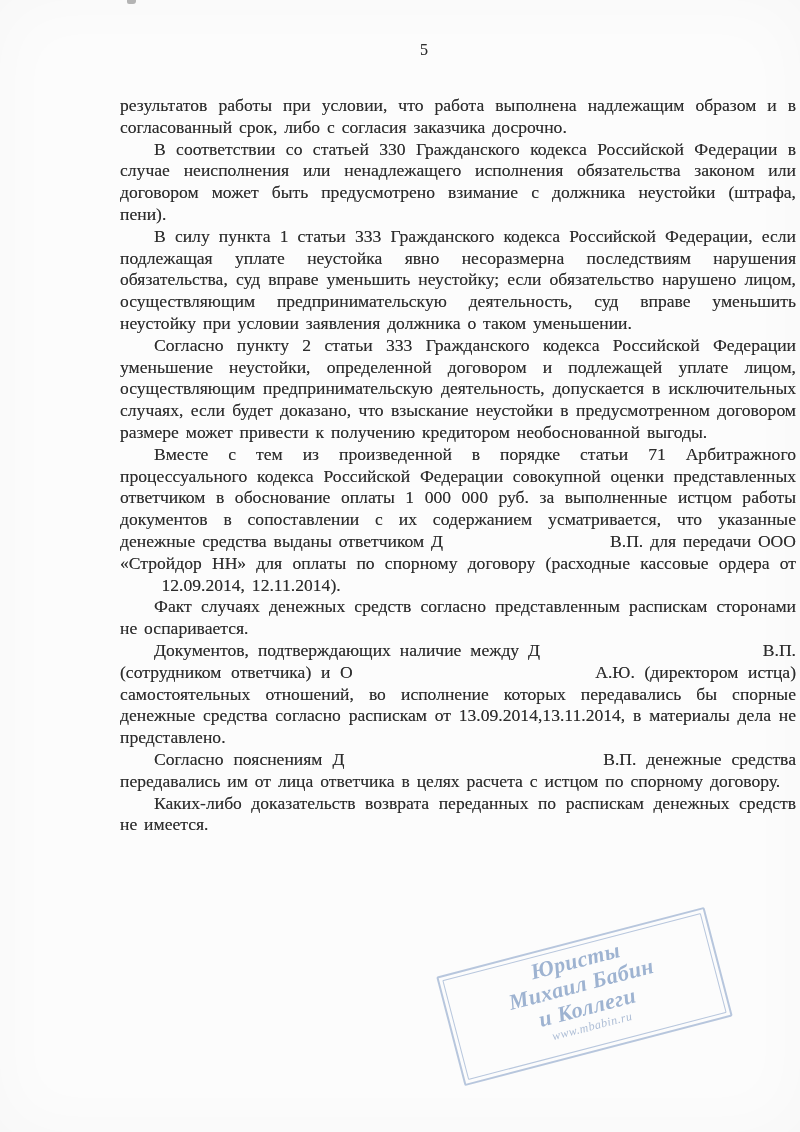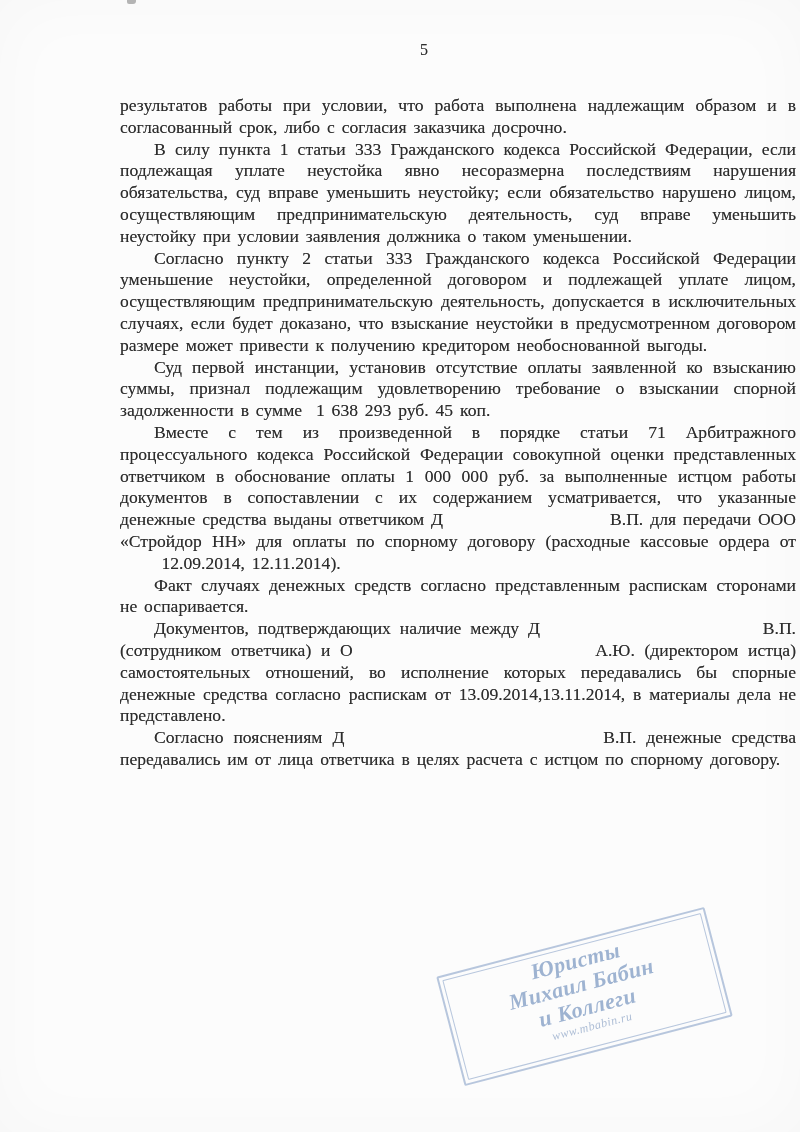--- a/index.html
+++ b/index.html
@@ -99,22 +99,23 @@
     <div class="stamp-inner">
       <div class="stamp-line">Юристы</div>
       <div class="stamp-line">Михаил Бабин</div>
       <div class="stamp-line">и Коллеги</div>
       <div class="stamp-site">www.mbabin.ru</div>
     </div>
   </div>
 
   <div class="doc-text">
     <p class="no-indent">результатов работы при условии, что работа выполнена надлежащим образом и в согласованный срок, либо с согласия заказчика досрочно.</p>
+    <p>В соответствии со статьей 330 Гражданского кодекса Российской Федерации в случае неисполнения или ненадлежащего исполнения обязательства законом или договором может быть предусмотрено взимание с должника неустойки (штрафа, пени).</p>
     <p>В силу пункта 1 статьи 333 Гражданского кодекса Российской Федерации, если подлежащая уплате неустойка явно несоразмерна последствиям нарушения обязательства, суд вправе уменьшить неустойку; если обязательство нарушено лицом, осуществляющим предпринимательскую деятельность, суд вправе уменьшить неустойку при условии заявления должника о таком уменьшении.</p>
     <p>Согласно пункту 2 статьи 333 Гражданского кодекса Российской Федерации уменьшение неустойки, определенной договором и подлежащей уплате лицом, осуществляющим предпринимательскую деятельность, допускается в исключительных случаях, если будет доказано, что взыскание неустойки в предусмотренном договором размере может привести к получению кредитором необоснованной выгоды.</p>
-    <p>Суд первой инстанции, установив отсутствие оплаты заявленной ко взысканию суммы, признал подлежащим удовлетворению требование о взыскании спорной задолженности в сумме &nbsp;1&nbsp;638&nbsp;293 руб. 45 коп.</p>
     <p>Вместе с тем из произведенной в порядке статьи 71 Арбитражного процессуального кодекса Российской Федерации совокупной оценки представленных ответчиком в обоснование оплаты 1&nbsp;000&nbsp;000 руб. за выполненные истцом работы документов в сопоставлении с их содержанием усматривается, что указанные денежные средства выданы ответчиком Д&nbsp;&nbsp;&nbsp;&nbsp;&nbsp;&nbsp;&nbsp;&nbsp;&nbsp;&nbsp;&nbsp;&nbsp;&nbsp;&nbsp;&nbsp;&nbsp;&nbsp;&nbsp;&nbsp;&nbsp;&nbsp;&nbsp;&nbsp;&nbsp;В.П. для передачи ООО «Стройдор НН» для оплаты по спорному договору (расходные кассовые ордера от &nbsp;&nbsp;&nbsp;&nbsp;&nbsp;&nbsp;12.09.2014, 12.11.2014).</p>
     <p>Факт случаях денежных средств согласно представленным распискам сторонами не оспаривается.</p>
     <p>Документов, подтверждающих наличие между Д&nbsp;&nbsp;&nbsp;&nbsp;&nbsp;&nbsp;&nbsp;&nbsp;&nbsp;&nbsp;&nbsp;&nbsp;&nbsp;&nbsp;&nbsp;&nbsp;&nbsp;&nbsp;&nbsp;&nbsp;&nbsp;&nbsp;&nbsp;&nbsp;&nbsp;В.П. (сотрудником ответчика) и О&nbsp;&nbsp;&nbsp;&nbsp;&nbsp;&nbsp;&nbsp;&nbsp;&nbsp;&nbsp;&nbsp;&nbsp;&nbsp;&nbsp;&nbsp;&nbsp;&nbsp;&nbsp;&nbsp;&nbsp;&nbsp;&nbsp;&nbsp;&nbsp;&nbsp;А.Ю. (директором истца) самостоятельных отношений, во исполнение которых передавались бы спорные денежные средства согласно распискам от 13.09.2014,13.11.2014, в материалы дела не представлено.</p>
     <p>Согласно пояснениям Д&nbsp;&nbsp;&nbsp;&nbsp;&nbsp;&nbsp;&nbsp;&nbsp;&nbsp;&nbsp;&nbsp;&nbsp;&nbsp;&nbsp;&nbsp;&nbsp;&nbsp;&nbsp;&nbsp;&nbsp;&nbsp;&nbsp;&nbsp;&nbsp;&nbsp;&nbsp;В.П. денежные средства передавались им от лица ответчика в целях расчета с истцом по спорному договору.</p>
+    <p>Каких-либо доказательств возврата переданных по распискам денежных средств не имеется.</p>
   </div>
 
 </div>
 
 </body></html>

